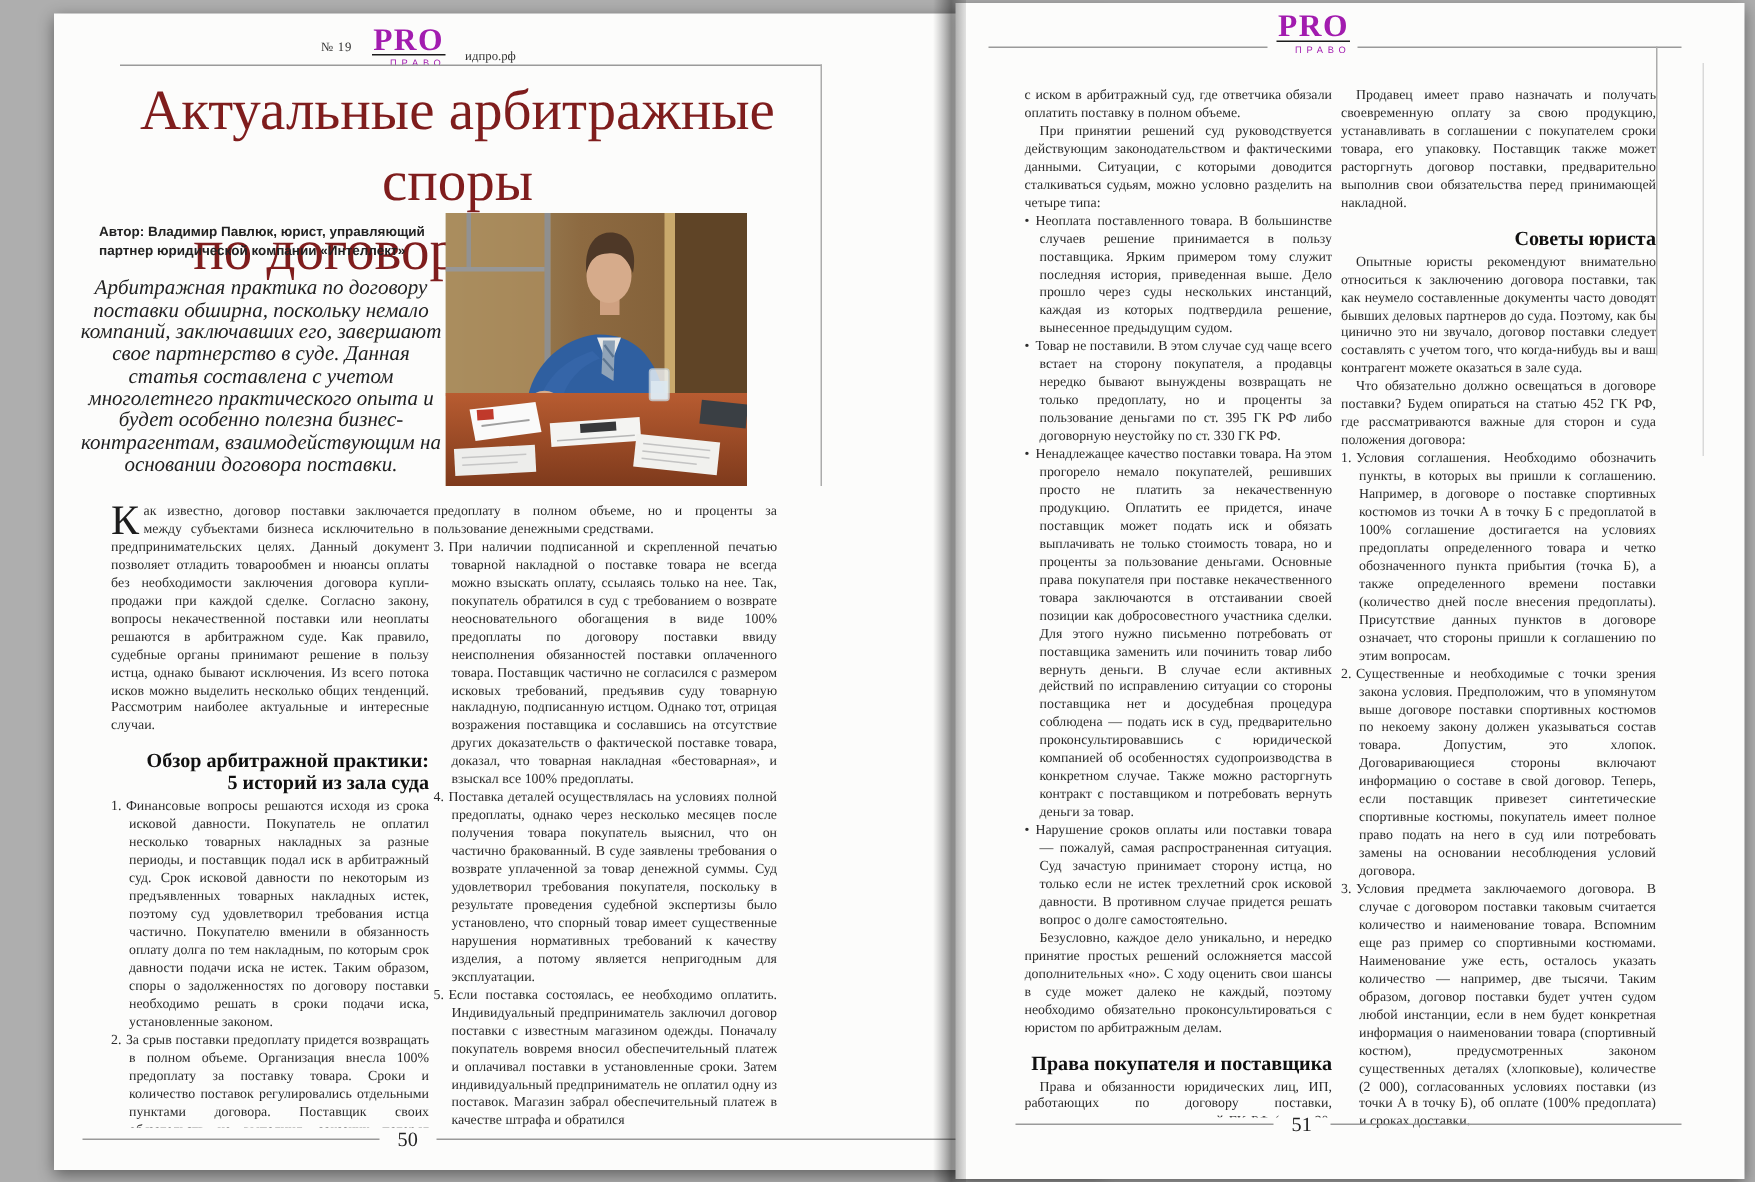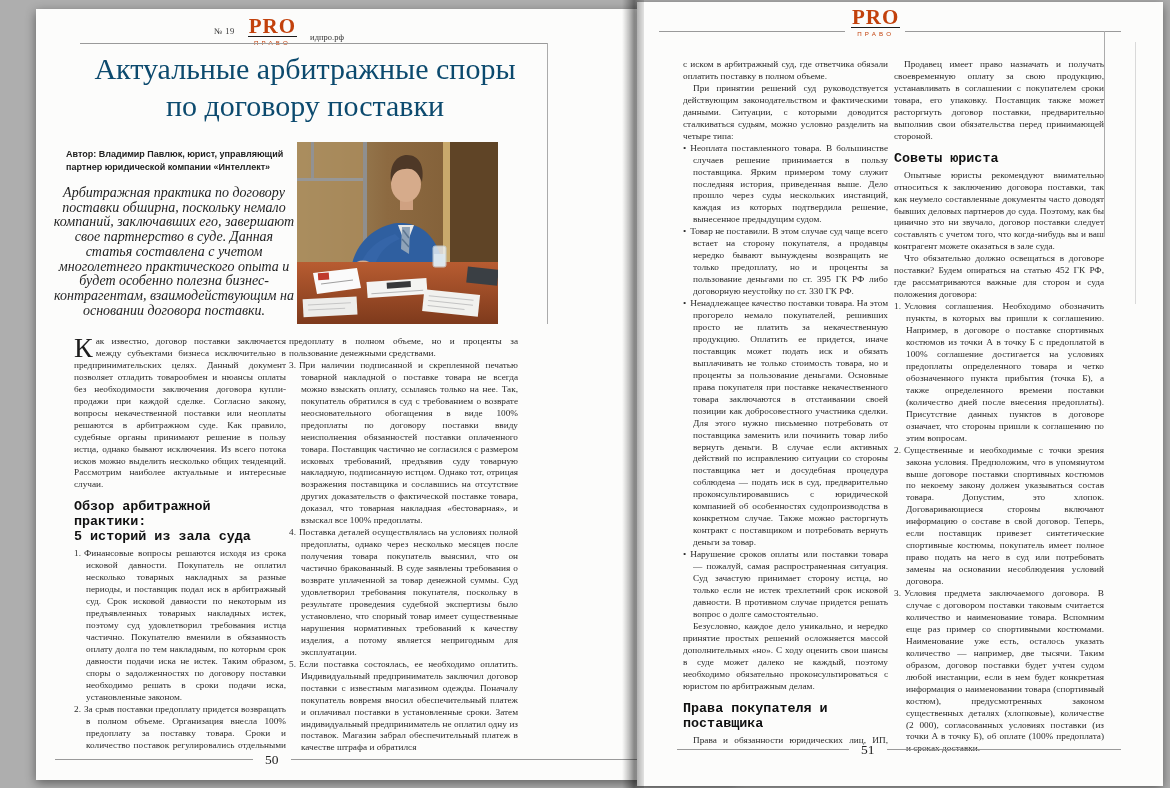--- a/index.html
+++ b/index.html
@@ -10,46 +10,46 @@
   .page-right{left:637px;top:2px;width:526px;height:784px;}
   .spine{position:absolute;left:622px;top:0;width:22px;height:788px;z-index:6;
          background:linear-gradient(to right,rgba(0,0,0,0),rgba(0,0,0,.38) 55%,rgba(0,0,0,.10));pointer-events:none;}
 
   .hrule{position:absolute;height:1px;background:#9a9a9a;}
   .vrule{position:absolute;width:1px;background:#ababab;}
 
   
   .lp-header{position:absolute;top:7px;left:178px;display:flex;align-items:center;gap:13px;}
   .issue{font-size:8.5px;color:#333;letter-spacing:.5px;}
-  .logo{display:inline-block;text-align:center;color:#c2410c;}
+  .logo{display:inline-block;text-align:right;color:#a21caf;}
   .logo-pro{display:block;font-family:"Liberation Serif",serif;font-weight:bold;font-size:21px;line-height:20px;letter-spacing:1px;border-bottom:1.5px solid #1c1c1c;padding:0 1px;}
   .logo-pravo{display:block;font-family:"Liberation Sans",sans-serif;font-size:6.2px;letter-spacing:3.2px;margin-top:1.5px;}
   .site{font-size:8.5px;color:#333;margin-top:13px;}
   .lp-hrule{top:34px;left:44px;width:468px;}
   .lp-vrule{left:511px;top:34px;height:281px;}
 
   .title{position:absolute;top:42px;left:28px;width:482px;margin:0;text-align:center;
-         font-weight:normal;font-size:30px;line-height:1.23;color:#0c4a6e;}
+         font-weight:normal;font-size:38px;line-height:1.23;color:#7f1d1d;}
   .author{position:absolute;top:139px;left:30px;width:242px;text-align:left;
           font-family:"Liberation Sans",sans-serif;font-weight:bold;font-size:9px;line-height:1.4;color:#222;}
   .lead{position:absolute;top:177px;left:14px;width:248px;text-align:center;
         font-style:italic;font-size:14px;line-height:14.7px;color:#1f1f1f;}
   .photo{position:absolute;left:261px;top:133px;width:201px;height:182px;}
 
   
   .col{position:absolute;text-align:justify;font-size:9.25px;line-height:11.95px;overflow:hidden;color:#2b2b2b;}
   .lp-col1{left:38px;top:327px;width:212px;height:416px;}
   .lp-col2{left:253px;top:327px;width:229px;height:437px;}
   .rp-col1{left:46px;top:57px;width:205px;height:686px;}
   .rp-col2{left:257px;top:57px;width:210px;height:707px;}
   .col p{margin:0;}
   .ind{text-indent:10px;}
   .dropcap{float:left;font-size:28px;line-height:22px;padding:1px 3px 0 0;color:#1d1d1d;}
-  .colhead{font-family:Liberation Mono, monospace;font-weight:700;font-size:13.4px;line-height:1.12;
-           margin:8px 0 4px;color:#101010;text-align:left;}
+  .colhead{font-family:Liberation Serif, serif;font-weight:700;font-size:13.4px;line-height:1.12;
+           margin:8px 0 4px;color:#101010;text-align:right;}
   .li{padding-left:12px;text-indent:-12px;}
   .li-num{margin-right:3px;}
   .bullet{padding-left:10px;text-indent:-10px;}
   .bullet .li-num{margin-right:4px;}
 
   
   .rp-logo{position:absolute;top:5px;left:214px;}
   .rp-hrule-l{top:29px;left:22px;width:186px;}
   .rp-hrule-r{top:29px;left:268px;width:216px;}
   .rp-vrule{left:467px;top:29px;height:206px;}
@@ -194,21 +194,21 @@
       <div class="bullet"><span class="li-num">•</span><span>Товар не поставили. В этом случае суд чаще всего встает на сторону покупателя, а продавцы нередко бывают вынуждены возвращать не только предоплату, но и проценты за пользование деньгами по ст. 395 ГК РФ либо договорную неустойку по ст. 330 ГК РФ.</span></div>
       <div class="bullet"><span class="li-num">•</span><span>Ненадлежащее качество поставки товара. На этом прогорело немало покупателей, решивших просто не платить за некачественную продукцию. Оплатить ее придется, иначе поставщик может подать иск и обязать выплачивать не только стоимость товара, но и проценты за пользование деньгами. Основные права покупателя при поставке некачественного товара заключаются в отстаивании своей позиции как добросовестного участника сделки. Для этого нужно письменно потребовать от поставщика заменить или починить товар либо вернуть деньги. В случае если активных действий по исправлению ситуации со стороны поставщика нет и досудебная процедура соблюдена — подать иск в суд, предварительно проконсультировавшись с юридической компанией об особенностях судопроизводства в конкретном случае. Также можно расторгнуть контракт с поставщиком и потребовать вернуть деньги за товар.</span></div>
       <div class="bullet"><span class="li-num">•</span><span>Нарушение сроков оплаты или поставки товара — пожалуй, самая распространенная ситуация. Суд зачастую принимает сторону истца, но только если не истек трехлетний срок исковой давности. В противном случае придется решать вопрос о долге самостоятельно.</span></div>
       <p class="ind">Безусловно, каждое дело уникально, и нередко принятие простых решений осложняется массой дополнительных «но». С ходу оценить свои шансы в суде может далеко не каждый, поэтому необходимо обязательно проконсультироваться с юристом по арбитражным делам.</p>
       <h3 class="colhead">Права покупателя и поставщика</h3>
       <p class="ind">Права и обязанности юридических лиц, ИП, работающих по договору поставки, регламентируются сводом статей ГК РФ (глава 30, §3). В них подробно рассматриваются понятие договора поставки, обязательства сторон, порядок совершения сделок и многое другое.</p>
 
     </div>
 
     <div class="col rp-col2">
-      <p class="ind">Продавец имеет право назначать и получать своевременную оплату за свою продукцию, устанавливать в соглашении с покупателем сроки товара, его упаковку. Поставщик также может расторгнуть договор поставки, предварительно выполнив свои обязательства перед принимающей стороной.</p>
+      <p class="ind">Продавец имеет право назначать и получать своевременную оплату за свою продукцию, устанавливать в соглашении с покупателем сроки товара, его упаковку. Поставщик также может расторгнуть договор поставки, предварительно выполнив свои обязательства перед принимающей накладной.</p>
       <h3 class="colhead">Советы юриста</h3>
       <p class="ind">Опытные юристы рекомендуют внимательно относиться к заключению договора поставки, так как неумело составленные документы часто доводят бывших деловых партнеров до суда. Поэтому, как бы цинично это ни звучало, договор поставки следует составлять с учетом того, что когда-нибудь вы и ваш контрагент можете оказаться в зале суда.</p>
       <p class="ind">Что обязательно должно освещаться в договоре поставки? Будем опираться на статью 452 ГК РФ, где рассматриваются важные для сторон и суда положения договора:</p>
       <div class="li"><span class="li-num">1.</span><span>Условия соглашения. Необходимо обозначить пункты, в которых вы пришли к соглашению. Например, в договоре о поставке спортивных костюмов из точки А в точку Б с предоплатой в 100% соглашение достигается на условиях предоплаты определенного товара и четко обозначенного пункта прибытия (точка Б), а также определенного времени поставки (количество дней после внесения предоплаты). Присутствие данных пунктов в договоре означает, что стороны пришли к соглашению по этим вопросам.</span></div>
       <div class="li"><span class="li-num">2.</span><span>Существенные и необходимые с точки зрения закона условия. Предположим, что в упомянутом выше договоре поставки спортивных костюмов по некоему закону должен указываться состав товара. Допустим, это хлопок. Договаривающиеся стороны включают информацию о составе в свой договор. Теперь, если поставщик привезет синтетические спортивные костюмы, покупатель имеет полное право подать на него в суд или потребовать замены на основании несоблюдения условий договора.</span></div>
       <div class="li"><span class="li-num">3.</span><span>Условия предмета заключаемого договора. В случае с договором поставки таковым считается количество и наименование товара. Вспомним еще раз пример со спортивными костюмами. Наименование уже есть, осталось указать количество — например, две тысячи. Таким образом, договор поставки будет учтен судом любой инстанции, если в нем будет конкретная информация о наименовании товара (спортивный костюм), предусмотренных законом существенных деталях (хлопковые), количестве (2 000), согласованных условиях поставки (из точки А в точку Б), об оплате (100% предоплата) и сроках доставки.</span></div>
 
     </div>
 
     <div class="footer rp-footer">

